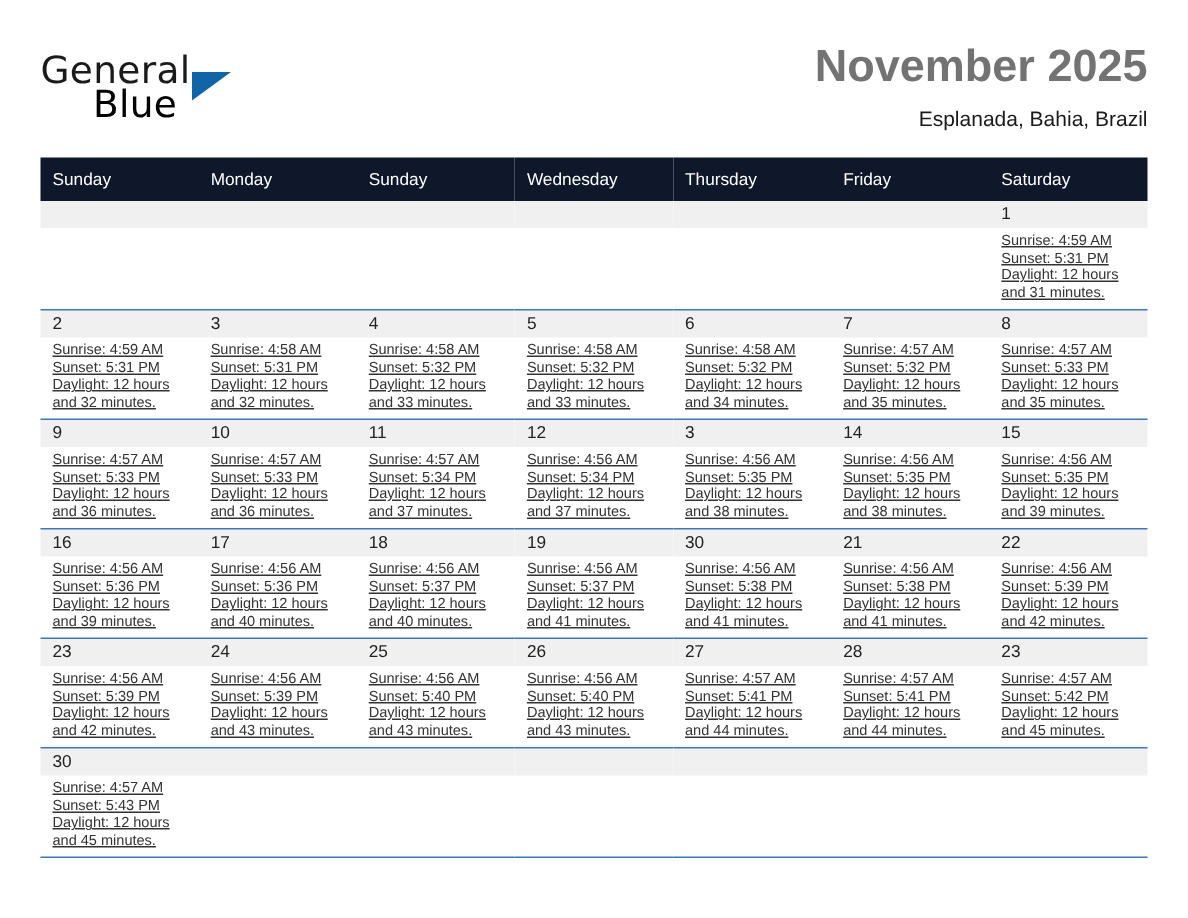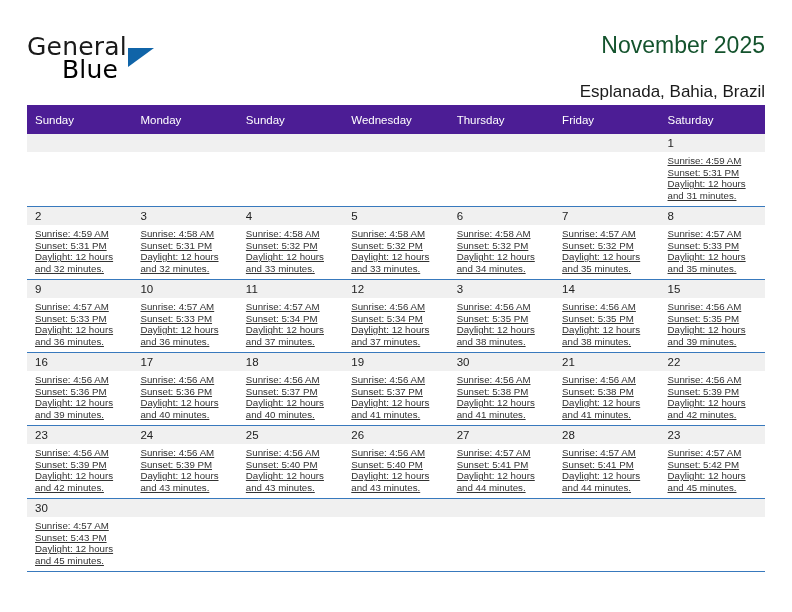--- a/index.html
+++ b/index.html
@@ -65,46 +65,46 @@
     border-left: 26px solid #1064a8;
     border-bottom: 19px solid transparent;
   }
   .title-block {
     position: absolute;
     right: 0;
     top: 0;
     text-align: right;
   }
   .cal-title {
-    font-size: 23px;
-    font-weight: 400;
-    color: #14532d;
+    font-size: 30px;
+    font-weight: 700;
+    color: #737373;
     line-height: 34px;
     white-space: nowrap;
   }
   .cal-subtitle {
-    font-size: 17px;
+    font-size: 14px;
     font-weight: 400;
     color: #1a1a1a;
     line-height: 22px;
-    margin-top: 19px;
+    margin-top: 6px;
     white-space: nowrap;
   }
 
   
   .calendar {
     position: absolute;
     left: 27px;
     top: 105px;
     width: 738px;
     border-collapse: collapse;
     table-layout: fixed;
   }
   .calendar th {
-    background: #4c1d95;
+    background: #0f172a;
     color: #ffffff;
     font-size: 11.5px;
     font-weight: normal;
     text-align: left;
     padding: 5px 0 5px 8px;
     height: 19px;
     vertical-align: middle;
     border: none;
   }
   .calendar td {

